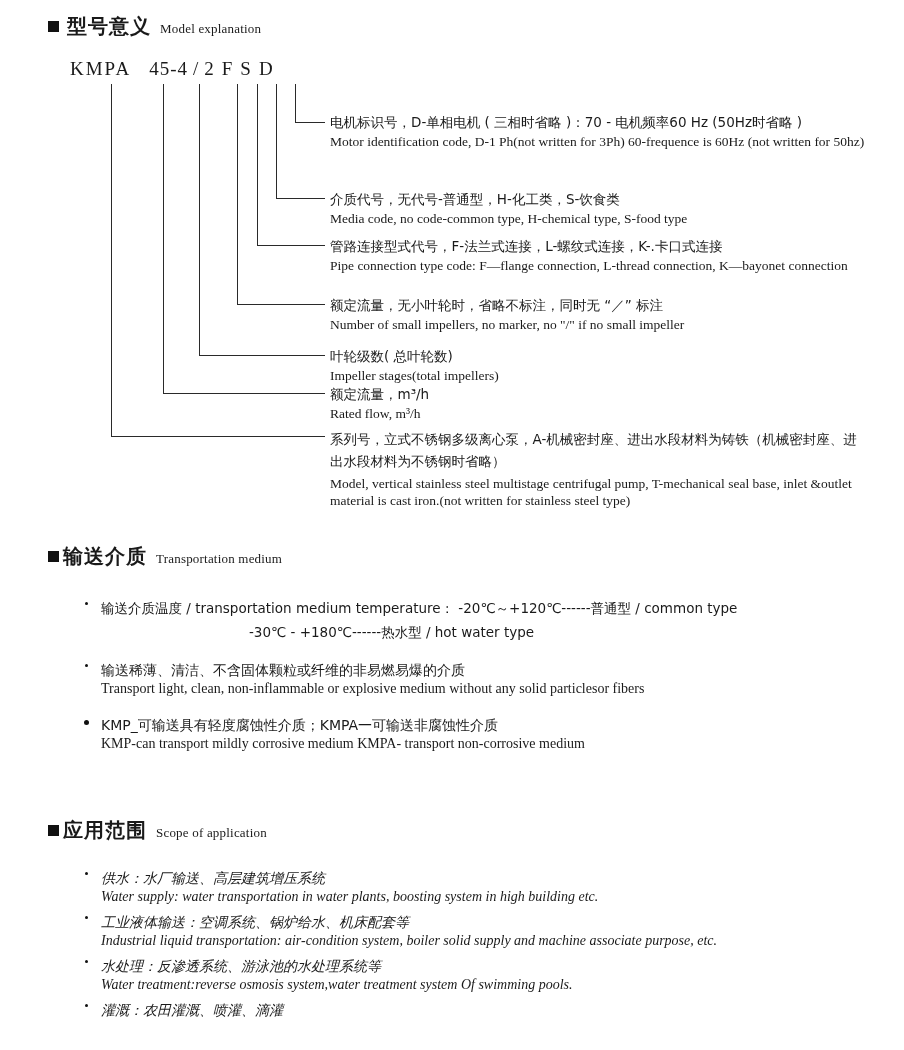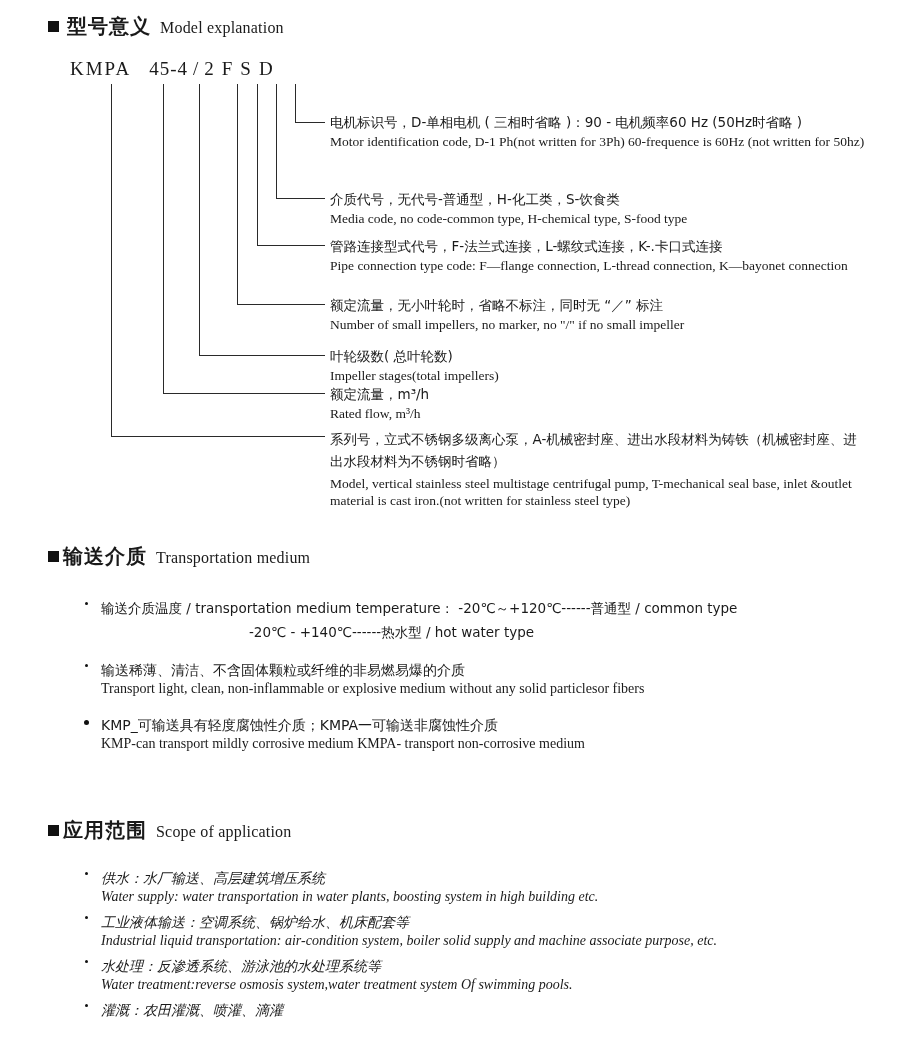--- a/index.html
+++ b/index.html
@@ -39,21 +39,21 @@
     top: -1px;
   }
   .sect-cn {
     font-family: Liberation Mono, monospace;
     font-weight: bold;
     font-size: 20px;
     letter-spacing: 1px;
   }
   .sect-en {
     font-family: "Liberation Serif", serif;
-    font-size: 16px;
+    font-size: 13px;
     margin-left: 9px;
     letter-spacing: .2px;
   }
 
   
   .code-row {
     position: absolute;
     left: 70px;
     top: 58px;
     font-family: "Liberation Serif", serif;
@@ -170,21 +170,21 @@
   <div class="vline" style="left:199px; top:84px; height:271px;"></div>
   <div class="hline" style="left:199px; top:355px; width:126px;"></div>
 
   <div class="vline" style="left:163px; top:84px; height:309px;"></div>
   <div class="hline" style="left:163px; top:393px; width:162px;"></div>
 
   <div class="vline" style="left:111px; top:84px; height:352px;"></div>
   <div class="hline" style="left:111px; top:436px; width:214px;"></div>
 
   <div class="expl" style="top:113px;">
-    <div class="cn wrap" style="width:548px;">电机标识号，D-单相电机 ( 三相时省略 )：90 - 电机频率60 Hz (50Hz时省略 )</div>
+    <div class="cn wrap" style="width:548px;">电机标识号，D-单相电机 ( 三相时省略 )：70 - 电机频率60 Hz (50Hz时省略 )</div>
     <div class="en">Motor identification code, D-1 Ph(not written for 3Ph) 60-frequence is 60Hz (not written for 50hz)</div>
   </div>
 
   <div class="expl" style="top:190px;">
     <div class="cn">介质代号，无代号-普通型，H-化工类，S-饮食类</div>
     <div class="en">Media code, no code-common type, H-chemical type, S-food type</div>
   </div>
 
   <div class="expl" style="top:237px;">
     <div class="cn">管路连接型式代号，F-法兰式连接，L-螺纹式连接，K-.卡口式连接</div>
@@ -215,21 +215,21 @@
     <span class="sect-bullet"></span>
     <span class="sect-cn" style="margin-left:-4px;">输送介质</span>
     <span class="sect-en">Transportation medium</span>
   </div>
 
   <div class="blk" style="left:101px; top:598px; width:760px;">
 
     <div class="li" style="margin-bottom:6px;">
       <span class="dot"></span>
       <div class="mix">输送介质温度  /  transportation medium temperature：  -20℃～+120℃------普通型  /  common type</div>
-      <div class="mix" style="margin-left:148px; margin-top:4px;">-20℃ - +140℃------热水型  /  hot water type</div>
+      <div class="mix" style="margin-left:148px; margin-top:4px;">-30℃ - +180℃------热水型  /  hot water type</div>
     </div>
 
     <div class="li" style="margin-top:18px;">
       <span class="dot"></span>
       <div class="cn">输送稀薄、清洁、不含固体颗粒或纤维的非易燃易爆的介质</div>
       <div class="en">Transport light, clean, non-inflammable or explosive medium without any solid particlesor fibers</div>
     </div>
 
     <div class="li" style="margin-top:17px;">
       <span class="dot big"></span>

